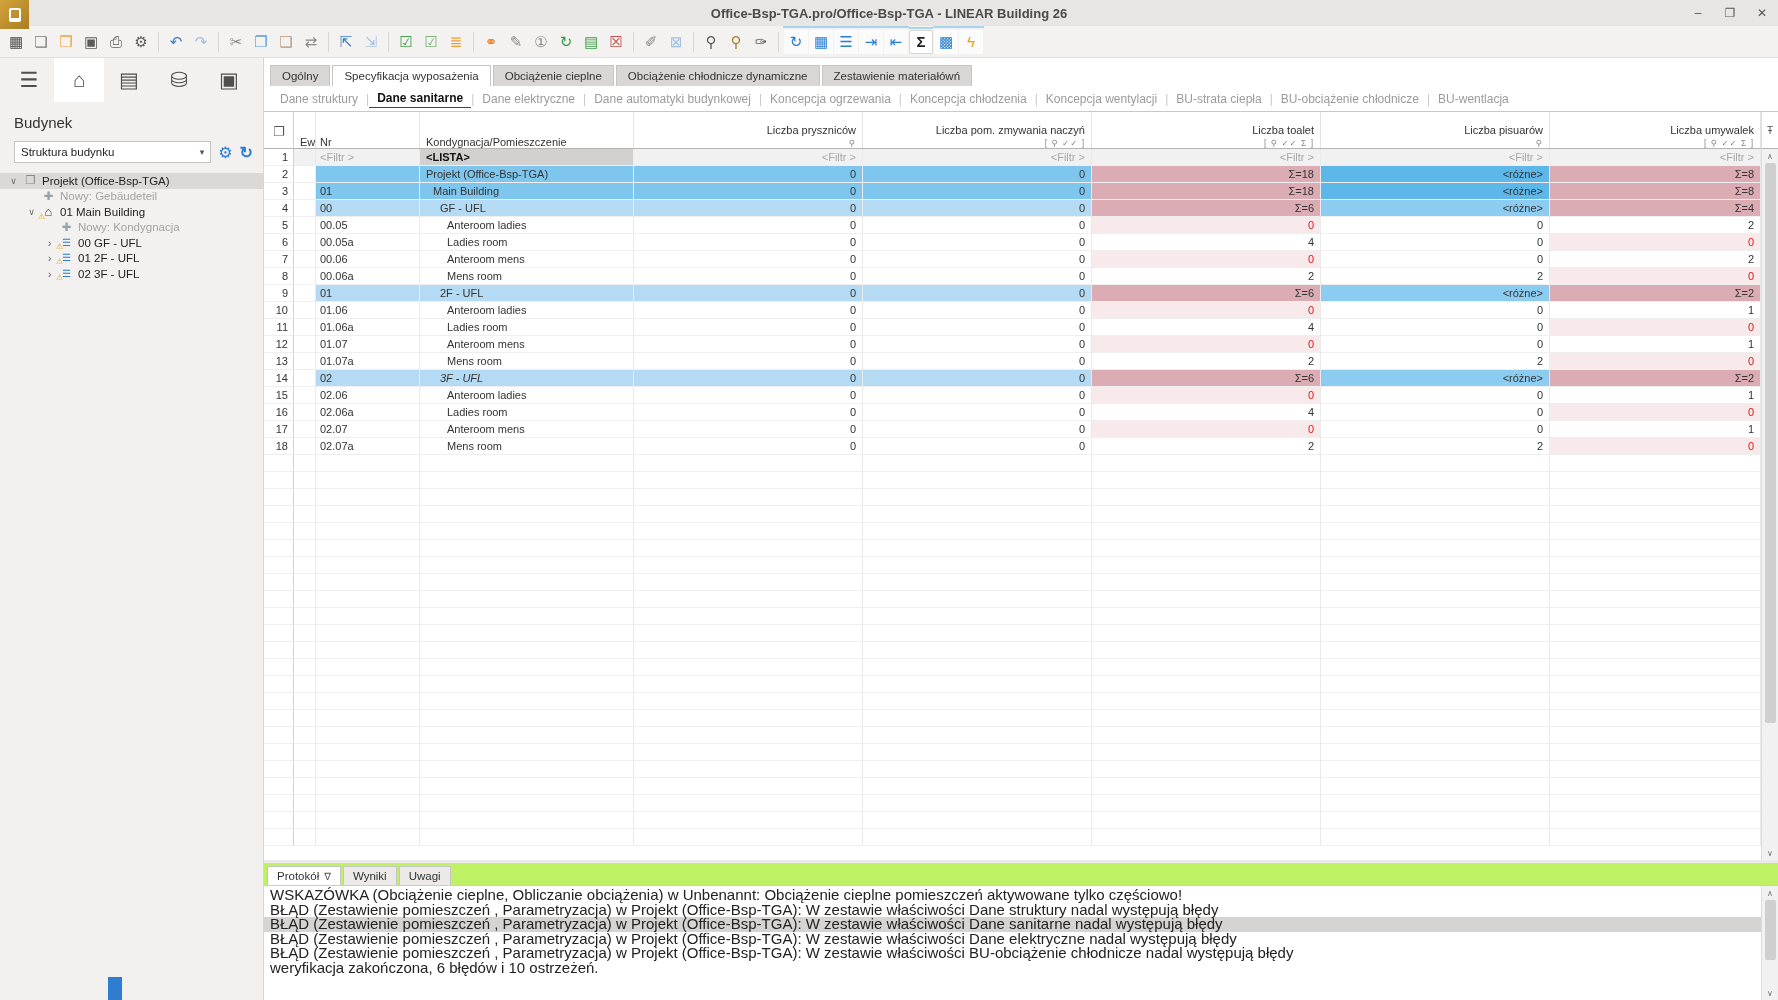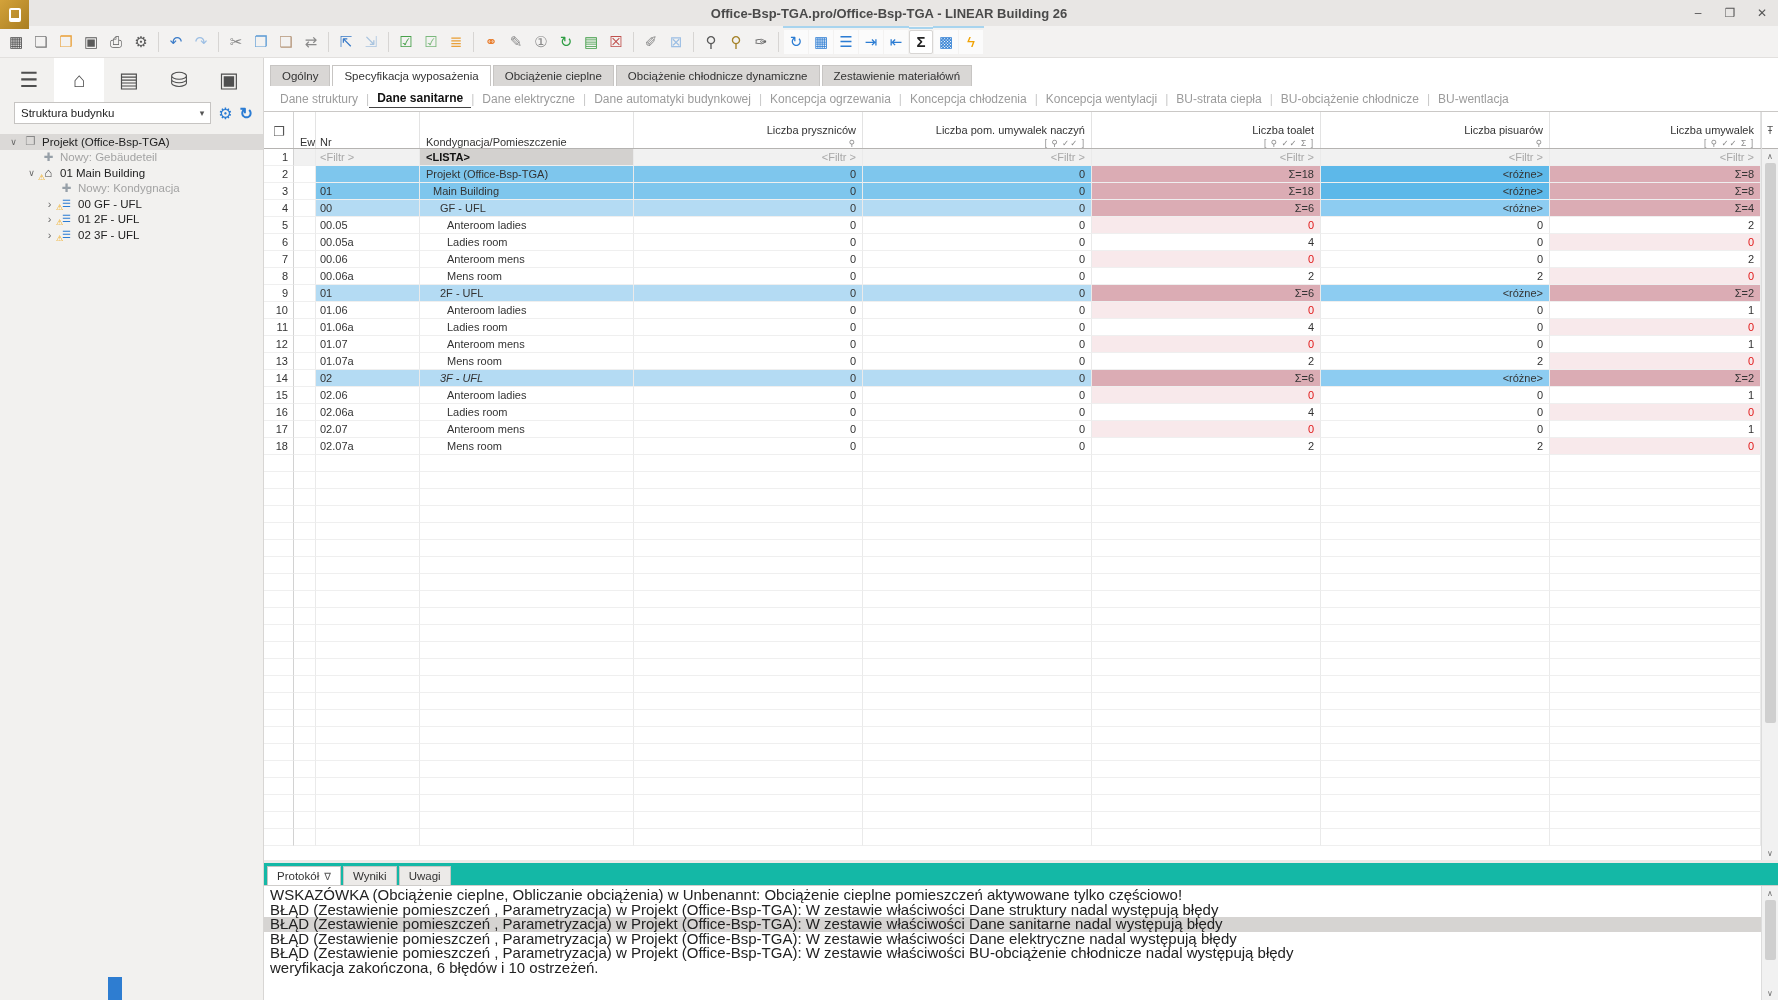--- a/index.html
+++ b/index.html
@@ -79,21 +79,21 @@
   .filter-row .c-num { background:#fff; color:#333; }
   .filter-row .lista { background:#d3d1cf; color:#111; font-weight:bold; }
   
   .vscroll { width:17px; flex:none; background:#f1f1f1; border-left:1px solid #dcdcdc; display:flex; flex-direction:column; align-items:center; }
   .chooser { width:17px; height:37px; background:#fff; border-bottom:1px solid #b5b3b1; display:flex; align-items:center; justify-content:center; color:#555; font-size:10px; }
   .arr { color:#707070; font-size:8px; height:14px; display:flex; align-items:center; }
   .thumb { width:11px; background:#cfcfcf; border-radius:2px; }
   .track { flex:1; }
   
   .bottom { height:140px; border-top:3px solid #eceae8; display:flex; flex-direction:column; flex:none; }
-  .bp-tabs { display:flex; align-items:flex-end; height:23px; padding-left:3px; border-bottom:1px solid #cfcdcb; background:#14b8a6; }
+  .bp-tabs { display:flex; align-items:flex-end; height:23px; padding-left:3px; border-bottom:1px solid #cfcdcb; background:#bef264; }
   .bp-tab { padding:3px 9px; background:#eceae8; border:1px solid #c7c5c3; border-bottom:none; margin-right:2px; font-size:11.5px; color:#333; display:flex; gap:5px; align-items:center; }
   .bp-tab.active { background:#fff; }
   .funnel { color:#555; font-size:10px; }
   .bp-body { flex:1; display:flex; min-height:0; }
   .bp-list { flex:1; padding-top:2px; font-size:15px; overflow:hidden; }
   .bp-msg { height:14.6px; line-height:14.6px; padding-left:6px; white-space:nowrap; color:#222; }
   .bp-msg.selected { background:#d6d4d2; }
   .bp-scroll { width:17px; background:#f1f1f1; border-left:1px solid #dcdcdc; display:flex; flex-direction:column; align-items:center; }
 </style>
 </head>
@@ -161,20 +161,21 @@
 <div class="app">
 
   <div class="sidebar">
     <div class="view-tabs" id="view-tabs">
         <div class="view-tab">☰</div>
         <div class="view-tab active">⌂</div>
         <div class="view-tab">▤</div>
         <div class="view-tab">⛁</div>
         <div class="view-tab">▣</div>
       </div>
+    <div class="sb-heading">Budynek</div>
     <div class="structure-row">
       <div class="select">
         <span>Struktura budynku</span>
         <span class="caret">▾</span>
       </div>
       <span class="sb-tool">⚙</span>
       <span class="sb-tool" style="font-weight:bold">↻</span>
     </div>
     <div class="tree" id="tree">
         <div class="tree-item selected" style="padding-left: 8px;">
@@ -256,21 +257,21 @@
               <div>Nr</div>
             </div>
             <div class="hcell c-room">
               <div>Kondygnacja/Pomieszczenie</div>
             </div>
             <div class="hcell c-n hnum">
               <div>Liczba pryszniców</div>
               <div class="icons">⚲</div>
             </div>
             <div class="hcell c-n hnum">
-              <div>Liczba pom. umywalek naczyń</div>
+              <div>Liczba pom. zmywania naczyń</div>
               <div class="icons">[ ⚲  ✓✓ ]</div>
             </div>
             <div class="hcell c-n hnum">
               <div>Liczba toalet</div>
               <div class="icons">[ ⚲  ✓✓  Σ ]</div>
             </div>
             <div class="hcell c-n hnum">
               <div>Liczba pisuarów</div>
               <div class="icons">⚲</div>
             </div>

